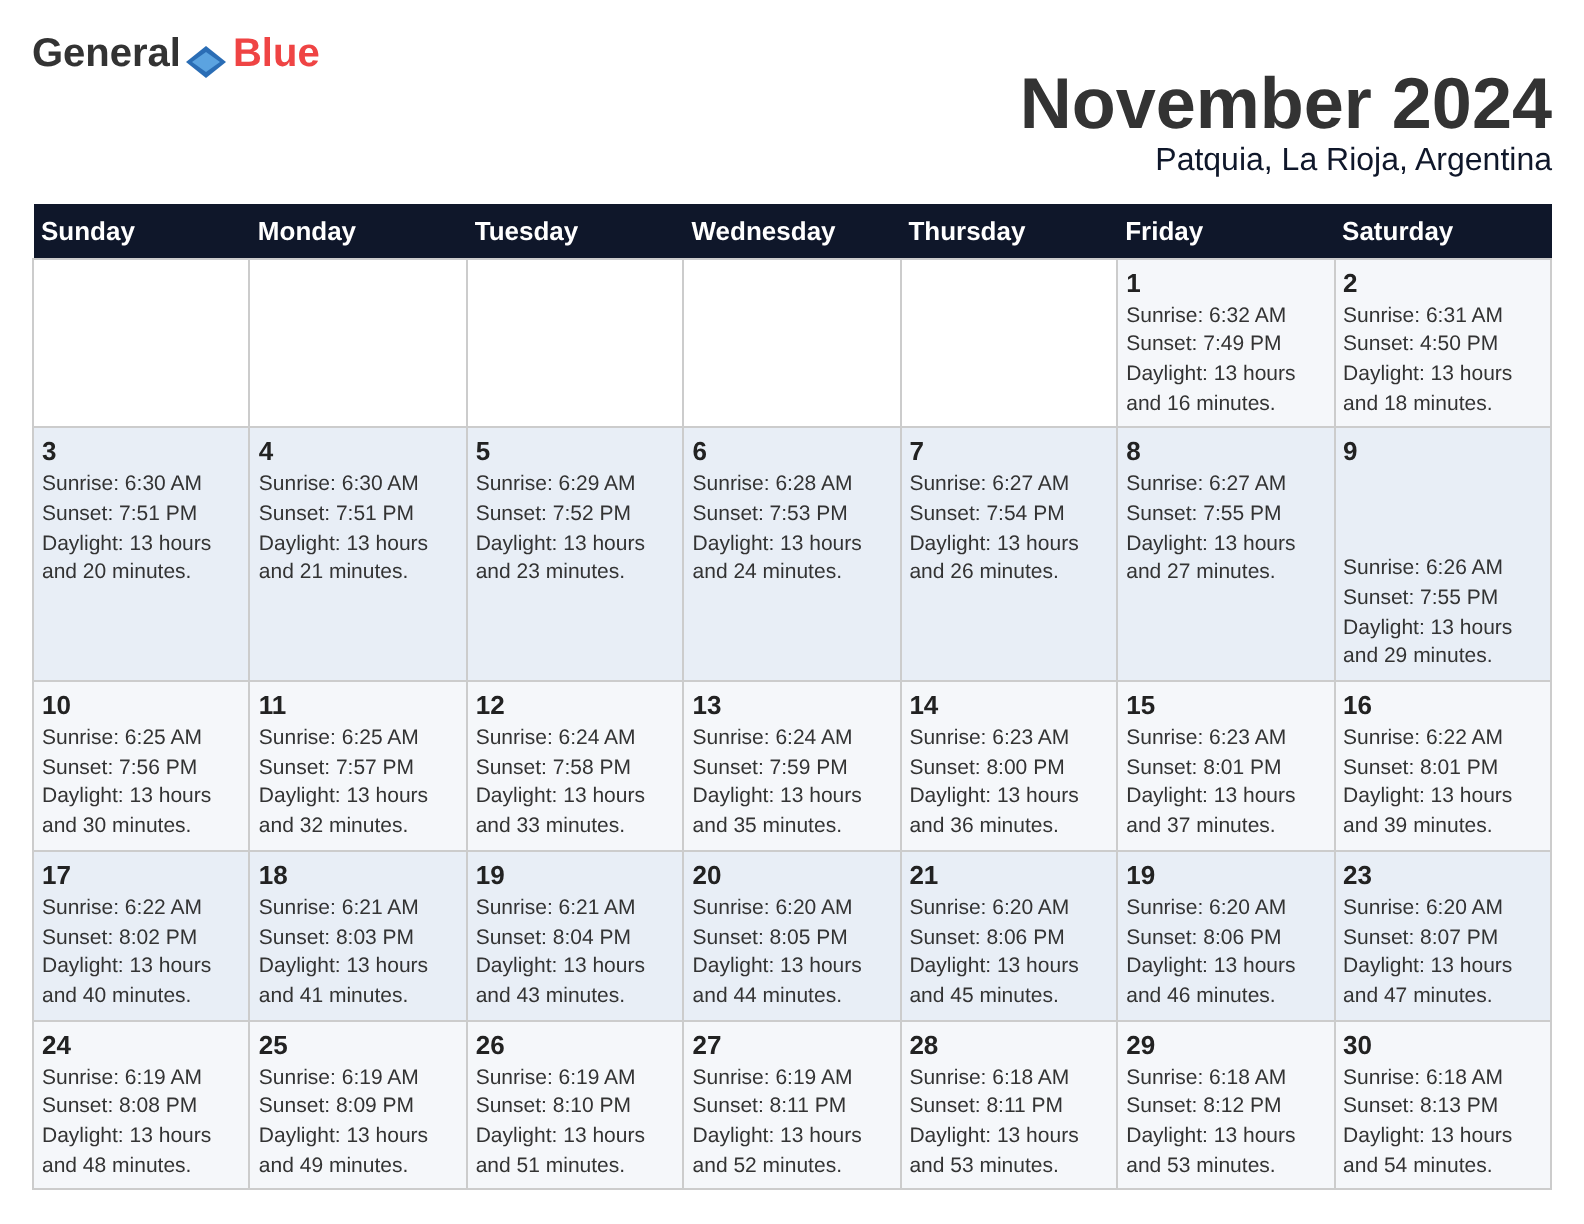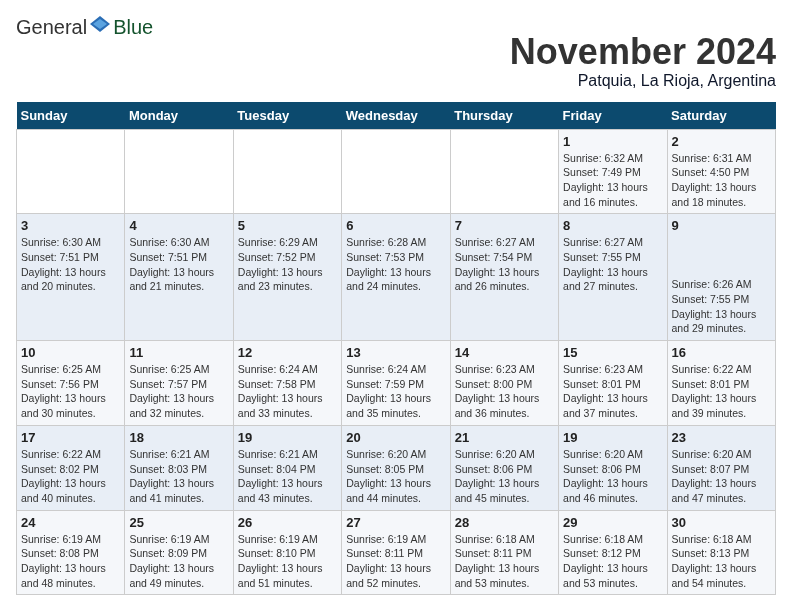--- a/index.html
+++ b/index.html
@@ -16,49 +16,49 @@
       justify-content: space-between;
       margin-bottom: 12px;
     }
     .logo {
       display: flex;
       flex-direction: column;
       align-items: flex-start;
     }
     .logo-text {
       font-size: 20px;
-      font-weight: normal;
+      font-weight: bold;
       color: #333;
       display: flex;
-      align-items: flex-start;
+      align-items: flex-end;
       gap: 2px;
     }
     .logo-general { color: #333; }
-    .logo-blue { color: #14532d; }
+    .logo-blue { color: #ef4444; }
     .title-block {
       text-align: right;
       margin-top: 16px;
     }
     .month-title {
       font-size: 36px;
       font-weight: bold;
       color: #333;
       line-height: 1.1;
     }
     .location {
       font-size: 16px;
       color: #0f172a;
     }
     table {
       width: 100%;
       border-collapse: collapse;
       font-size: 11px;
     }
     thead tr th {
-      background-color: #0c4a6e;
+      background-color: #0f172a;
       color: #fff;
       padding: 6px 4px;
       text-align: left;
       font-size: 13px;
       font-weight: bold;
     }
     tbody tr td {
       border: 1px solid #ccc;
       vertical-align: top;
       padding: 4px;

